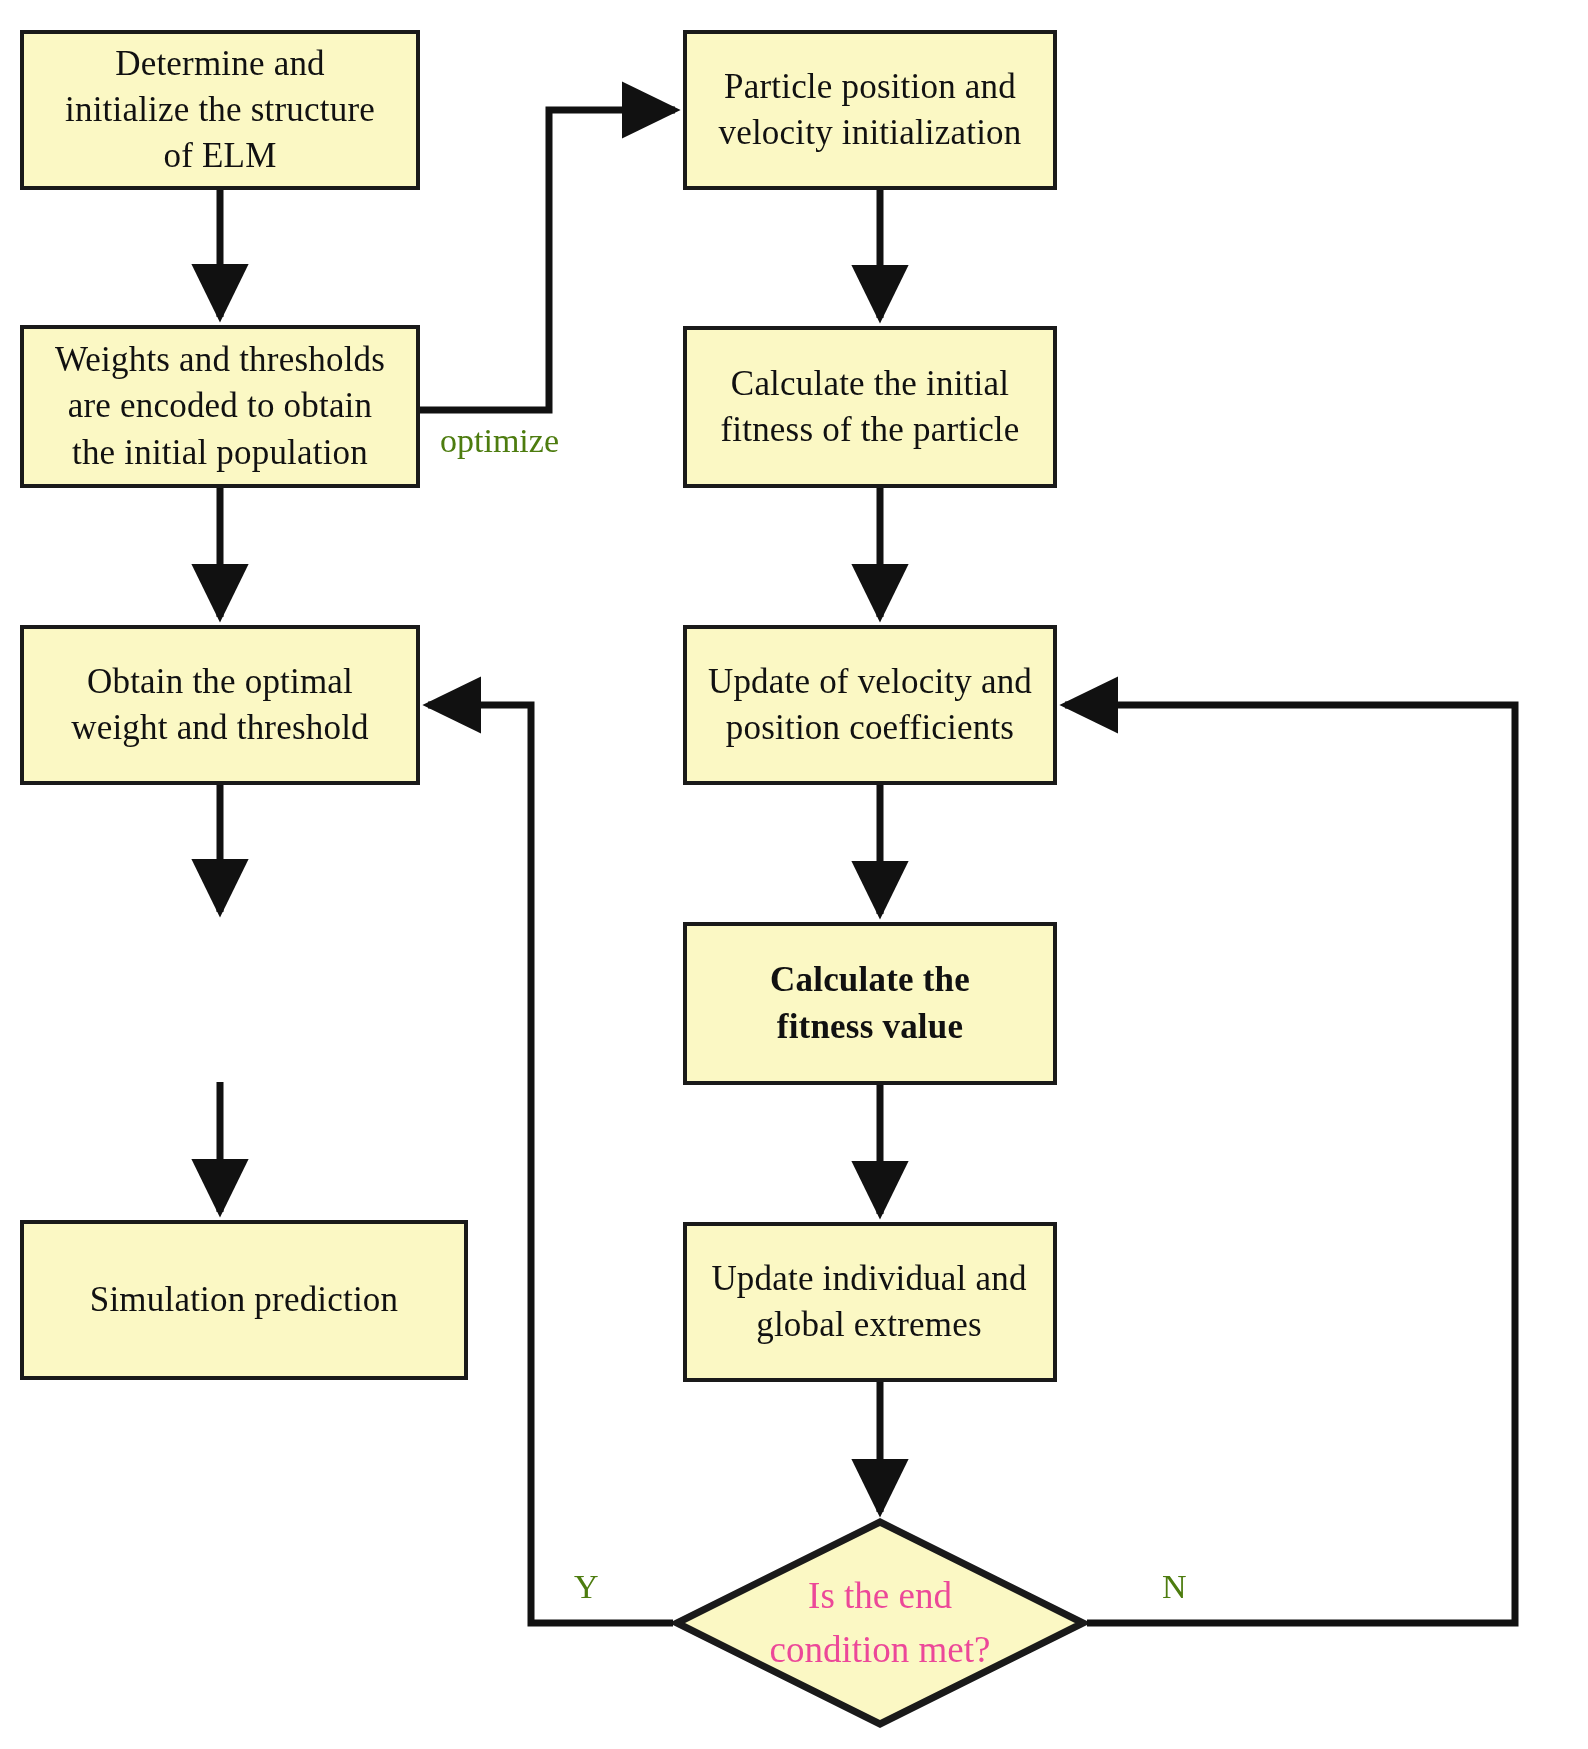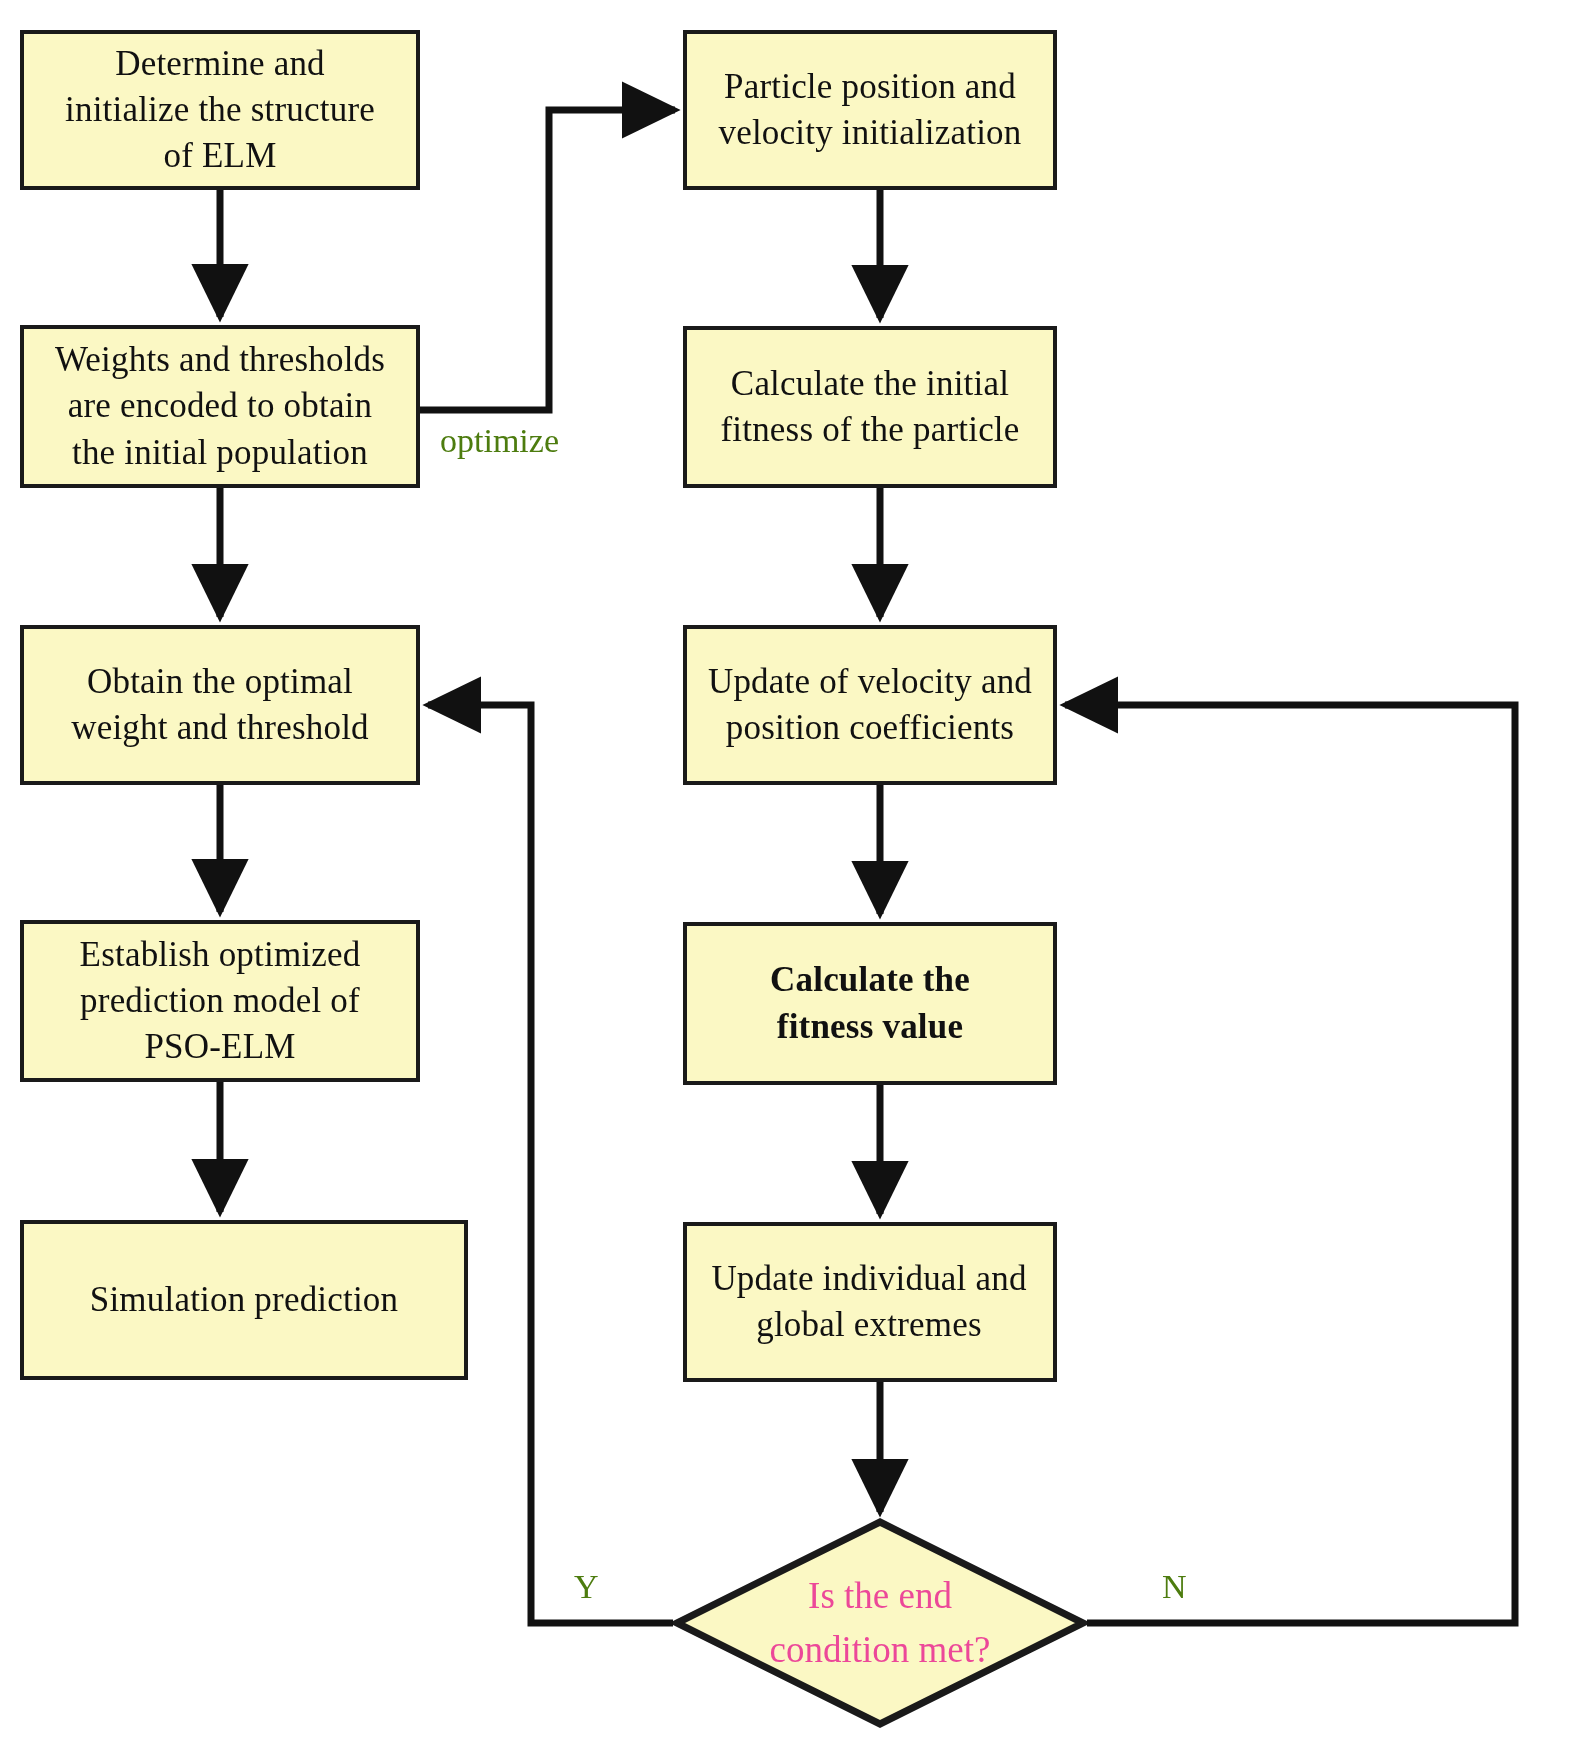--- a/index.html
+++ b/index.html
@@ -128,25 +128,20 @@
     <span class="node-text">Obtain the optimal
 weight and threshold</span>
   </div>
 
   <div class="node" style="left:20px; top:325px; width:400px; height:163px;">
     <span class="node-text">Weights and thresholds
 are encoded to obtain
 the initial population</span>
   </div>
 
-  <div class="node" style="left:20px; top:920px; width:400px; height:162px;">
-    <span class="node-text">Establish optimized
-prediction model of
-PSO-ELM</span>
-  </div>
 
   <div class="node" style="left:20px; top:1220px; width:448px; height:160px;">
     <span class="node-text">Simulation prediction</span>
   </div>
 
   <div class="node" style="left:683px; top:30px; width:374px; height:160px;">
     <span class="node-text">Particle position and
 velocity initialization</span>
   </div>
 

